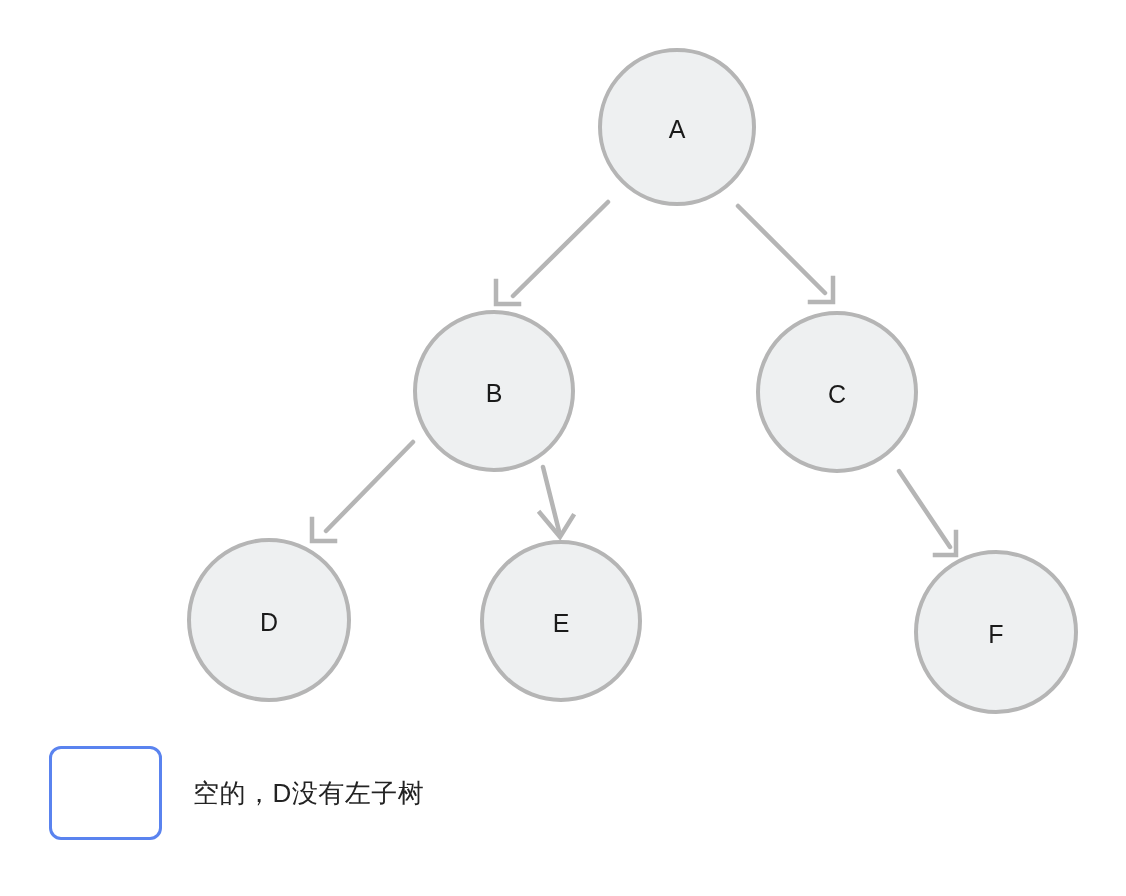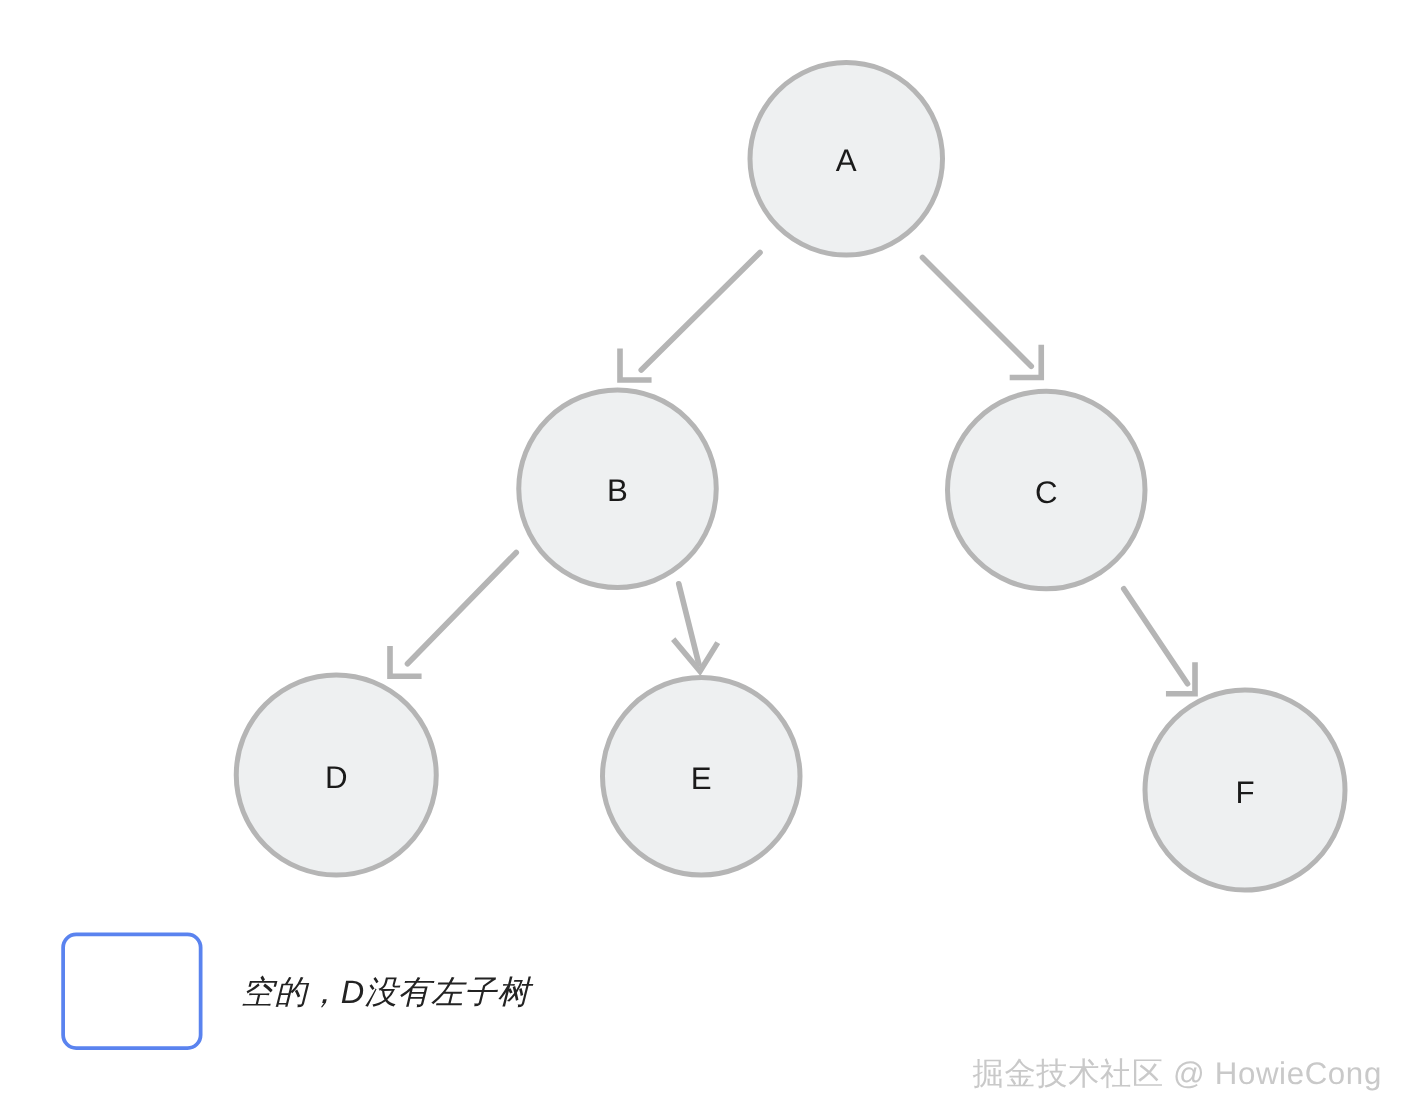--- a/index.html
+++ b/index.html
@@ -48,21 +48,20 @@
   }
   .legend-text {
     position: absolute;
     left: 193px;
     top: 778px;
     font-size: 26px;
     color: #232323;
     line-height: 1.2;
     white-space: nowrap;
     letter-spacing: 0.5px;
-    font-style: italic;
   }
   .watermark {
     position: absolute;
     left: 778px;
     top: 842px;
     font-size: 25px;
     color: #c9c9c9;
     white-space: nowrap;
     letter-spacing: 0.5px;
   }
@@ -128,15 +127,14 @@
       <circle cx="996" cy="632" r="80" fill="#eef0f1" stroke="#b5b5b5" stroke-width="4"></circle>
       <text class="node-label" x="996" y="634">F</text>
     </g>
 
   </svg>
 
   <div class="legend-box"></div>
 
   <div class="legend-text">空的，D没有左子树</div>
 
-  <div class="watermark">掘金技术社区 @ HowieCong</div>
 
 </div>
 
 </body></html>

